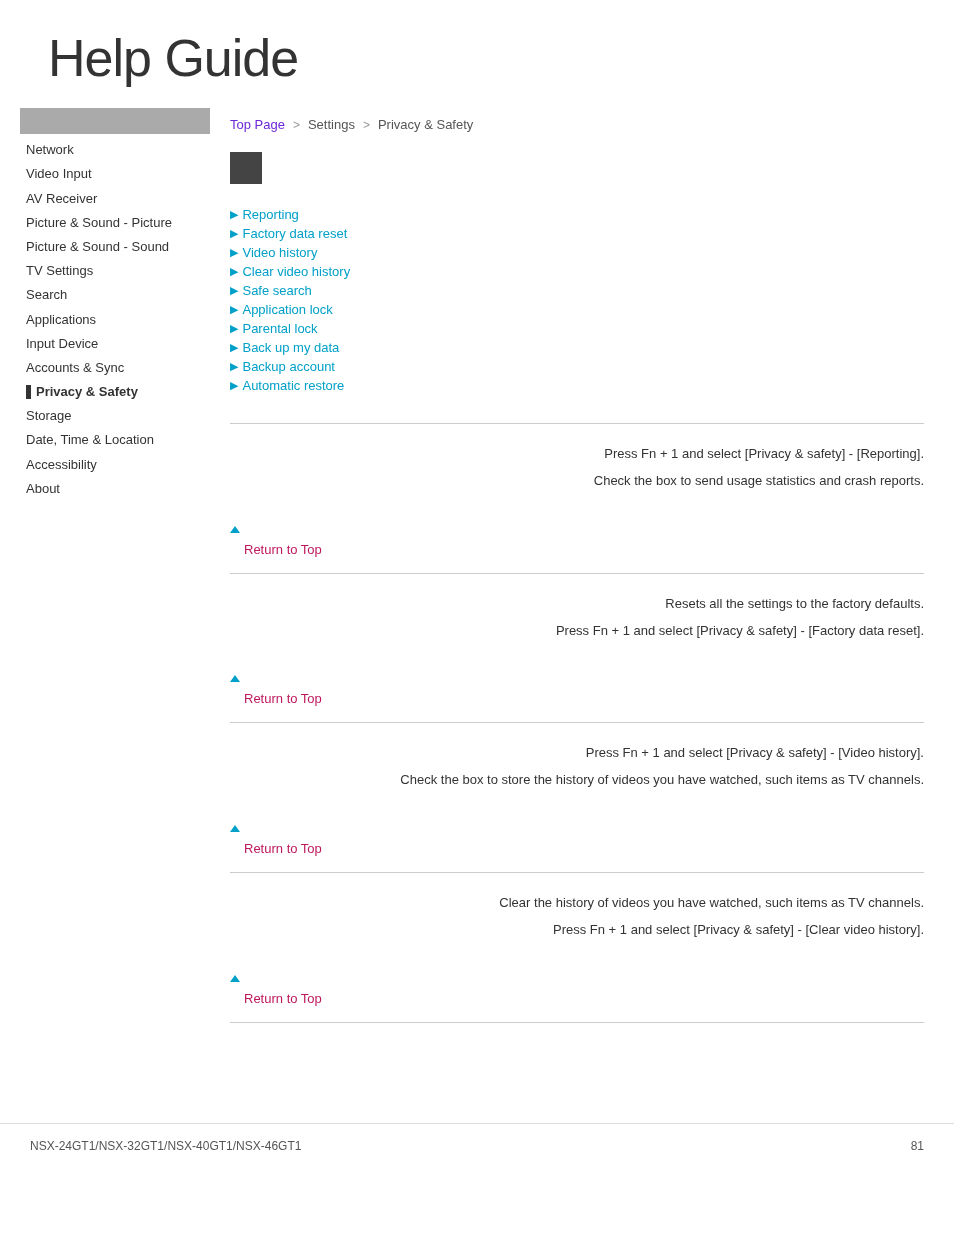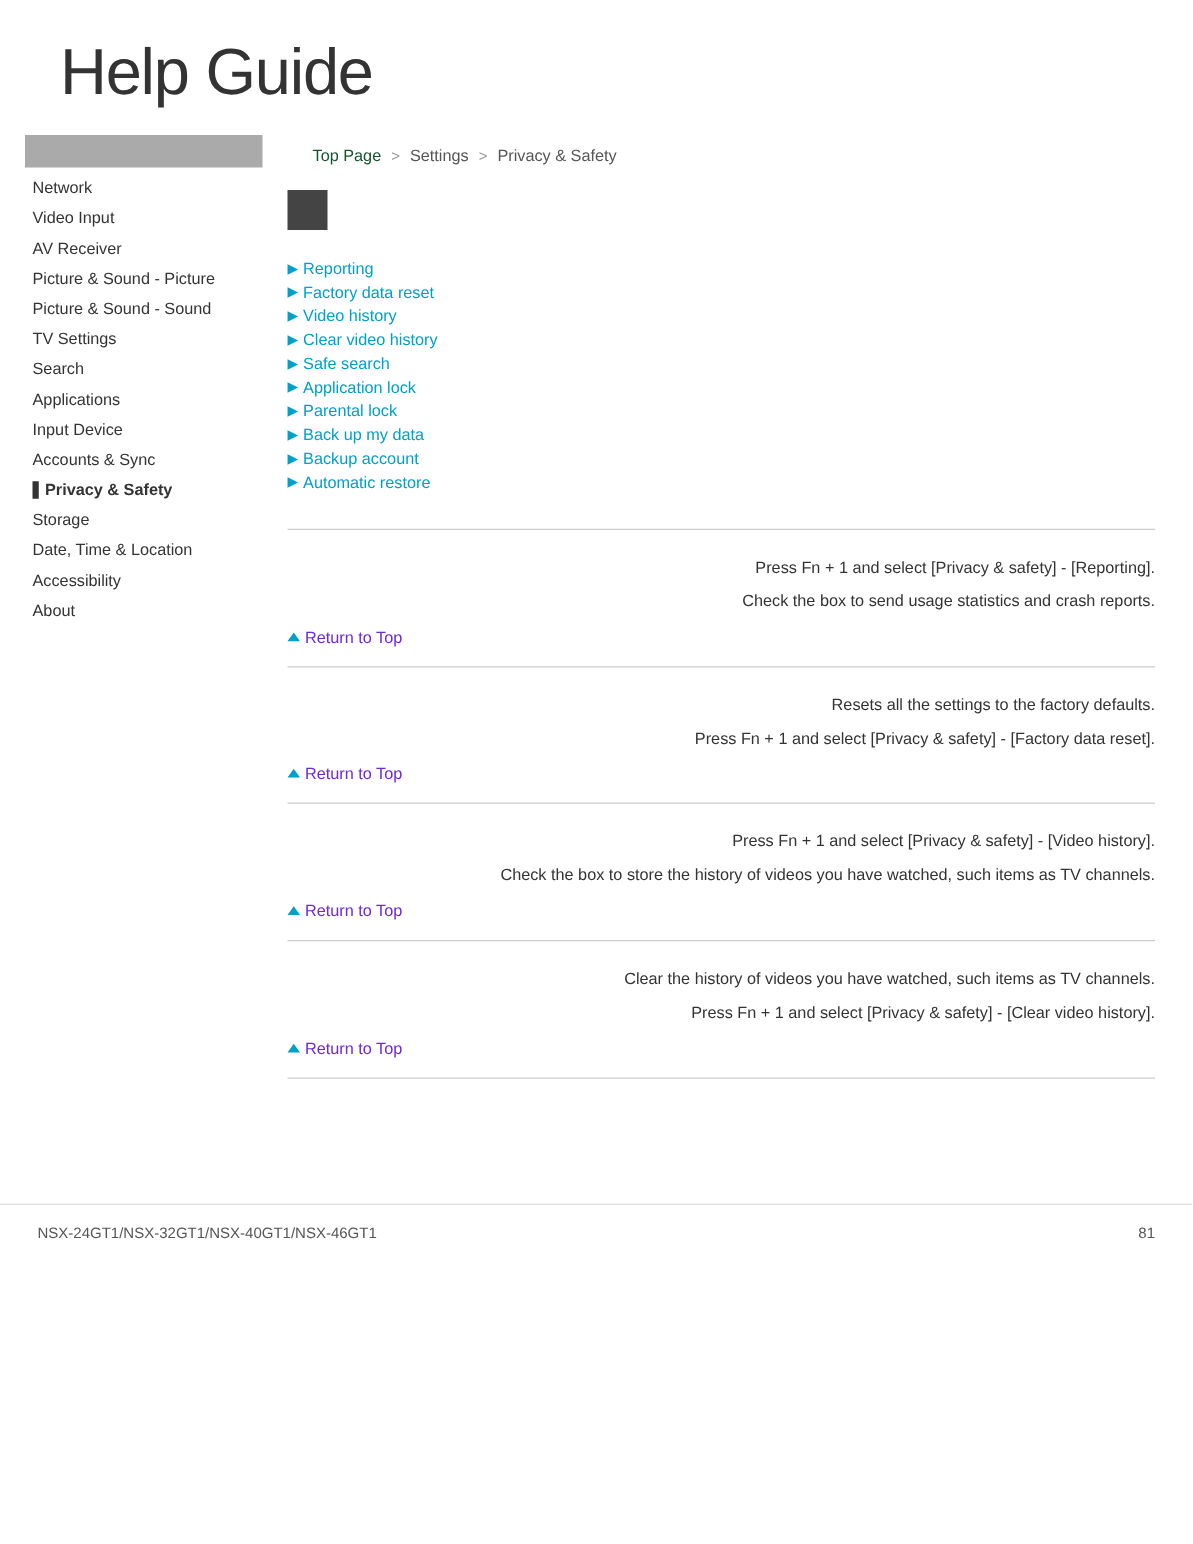--- a/index.html
+++ b/index.html
@@ -78,23 +78,22 @@
     .breadcrumb {
       display: flex;
       align-items: center;
       gap: 8px;
       font-size: 13px;
       margin-bottom: 20px;
       padding-top: 10px;
     }
 
     .breadcrumb a {
-      color: #14532d;
+      color: #6d28d9;
       text-decoration: none;
-      margin-left: 20px;
     }
 
     .breadcrumb-separator {
       color: #999;
       font-size: 12px;
     }
 
     .breadcrumb-current {
       color: #555;
     }
@@ -161,23 +160,24 @@
 
     .return-to-top {
       display: flex;
       align-items: center;
       gap: 4px;
       margin-top: 8px;
       margin-bottom: 10px;
     }
 
     .return-to-top a {
-      color: #6d28d9;
+      color: #be185d;
       text-decoration: none;
       font-size: 13px;
+      margin-top: 40px;
     }
 
     .return-arrow {
       width: 0;
       height: 0;
       border-left: 5px solid transparent;
       border-right: 5px solid transparent;
       border-bottom: 7px solid #00a0c8;
       display: inline-block;
     }

